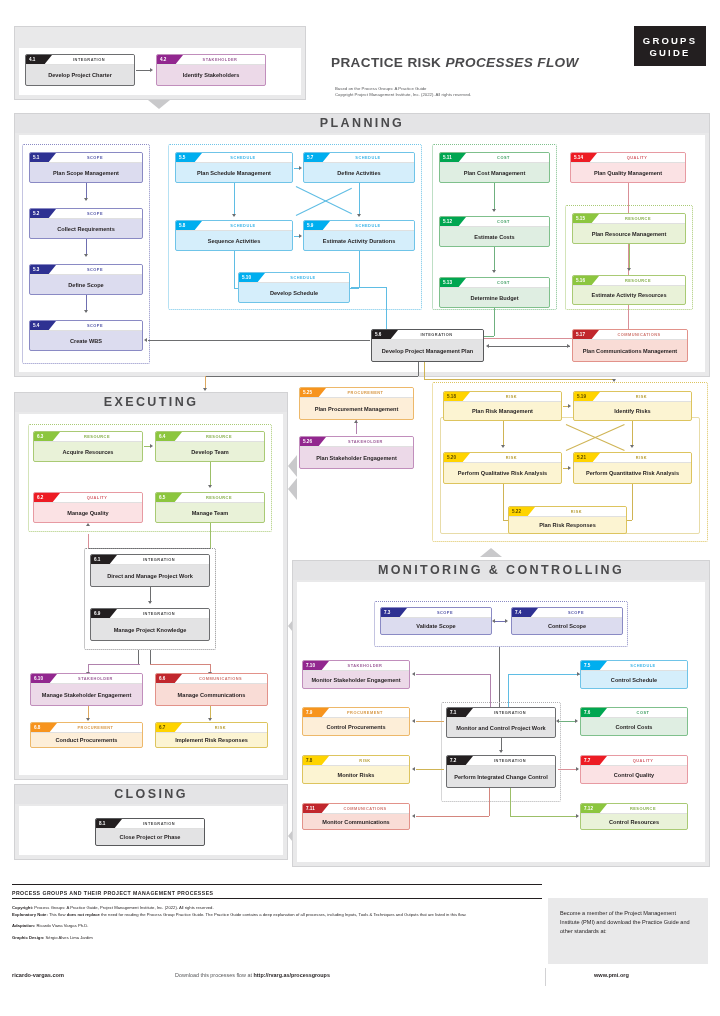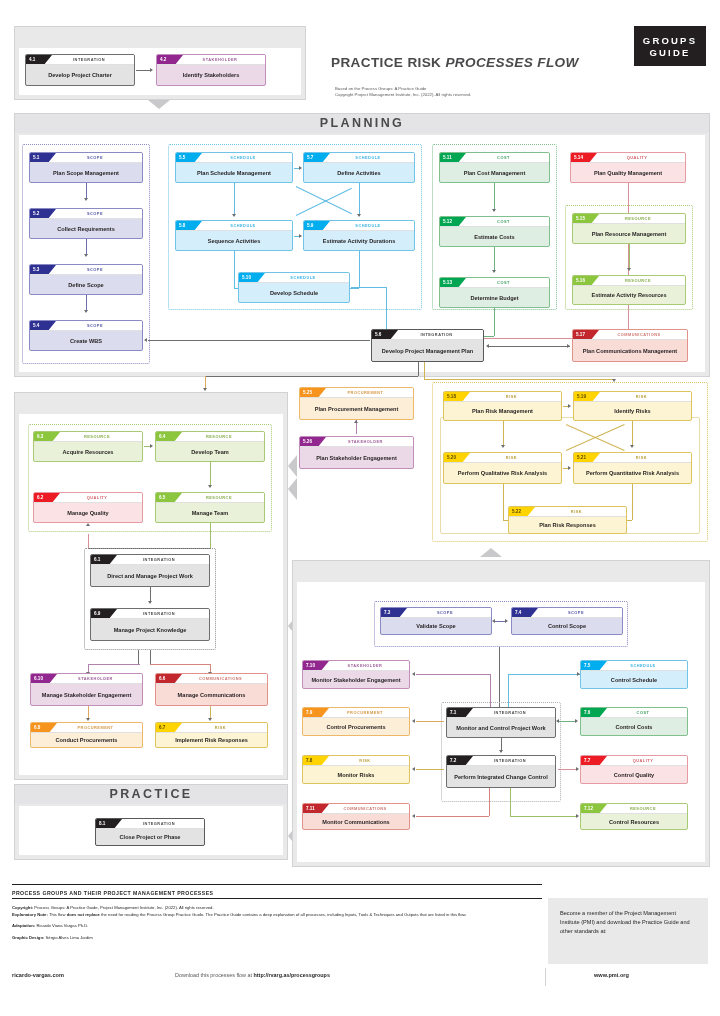--- a/index.html
+++ b/index.html
@@ -382,20 +382,21 @@
         <div class="ka">RISK</div>
       </div>
     <div class="nm">Plan Risk Responses</div>
   </div>
   <div class="ln lnv ris" style="left:503px;top:484px;height:36px;"></div>
   <div class="ln lnh ris" style="left:503px;top:520px;width:5px;"></div>
   <div class="ln lnv ris" style="left:632px;top:484px;height:36px;"></div>
   <div class="ln lnh ris" style="left:627px;top:520px;width:5px;"></div>
 
   <div class="band" style="left:14px;top:392px;width:272px;height:386px;">
+    <div class="band-title">EXECUTING</div>
     <div class="band-body"></div>
   </div>
 
   <div class="frame fr-res" style="left:28px;top:424px;width:244px;height:108px;"></div>
   <div class="proc ka-res" style="left:33px;top:431px;width:110px;height:31px;">
     <div class="hdr">
         <div class="num">6.3</div>
         <div class="ka">RESOURCE</div>
       </div>
     <div class="nm">Acquire Resources</div>
@@ -489,20 +490,21 @@
     <div class="nm">Implement Risk Responses</div>
   </div>
 
   <div class="bigarrow left" style="left:288px;top:455px;"></div>
   <div class="bigarrow left" style="left:288px;top:478px;"></div>
   <div class="bigarrow left" style="left:288px;top:615px;"></div>
   <div class="bigarrow left" style="left:288px;top:825px;"></div>
   <div class="bigarrow up" style="left:480px;top:548px;"></div>
 
   <div class="band" style="left:292px;top:560px;width:416px;height:305px;">
+    <div class="band-title">MONITORING &amp; CONTROLLING</div>
     <div class="band-body"></div>
   </div>
 
   <div class="frame fr-sco" style="left:374px;top:601px;width:254px;height:46px;"></div>
   <div class="proc ka-sco" style="left:380px;top:607px;width:112px;height:28px;">
     <div class="hdr">
         <div class="num">7.3</div>
         <div class="ka">SCOPE</div>
       </div>
     <div class="nm">Validate Scope</div>
@@ -612,21 +614,21 @@
     <div class="nm">Control Resources</div>
   </div>
   <div class="ln lnv com" style="left:489px;top:788px;height:28px;"></div>
   <div class="ln lnh com" style="left:416px;top:816px;width:73px;"></div>
   <div class="arr ar-l" style="left:412px;top:813.6px;"></div>
   <div class="ln lnv res" style="left:510px;top:788px;height:28px;"></div>
   <div class="ln lnh res" style="left:510px;top:816px;width:68px;"></div>
   <div class="arr ar-r" style="left:576px;top:813.6px;"></div>
 
   <div class="band" style="left:14px;top:784px;width:272px;height:74px;">
-    <div class="band-title">PRACTICE</div>
+    <div class="band-title">CLOSING</div>
     <div class="band-body"></div>
   </div>
   <div class="proc ka-int" style="left:95px;top:818px;width:110px;height:28px;border-width:1.6px;border-color:#58595b;">
     <div class="hdr">
         <div class="num">8.1</div>
         <div class="ka">INTEGRATION</div>
       </div>
     <div class="nm">Close Project or Phase</div>
   </div>
 

